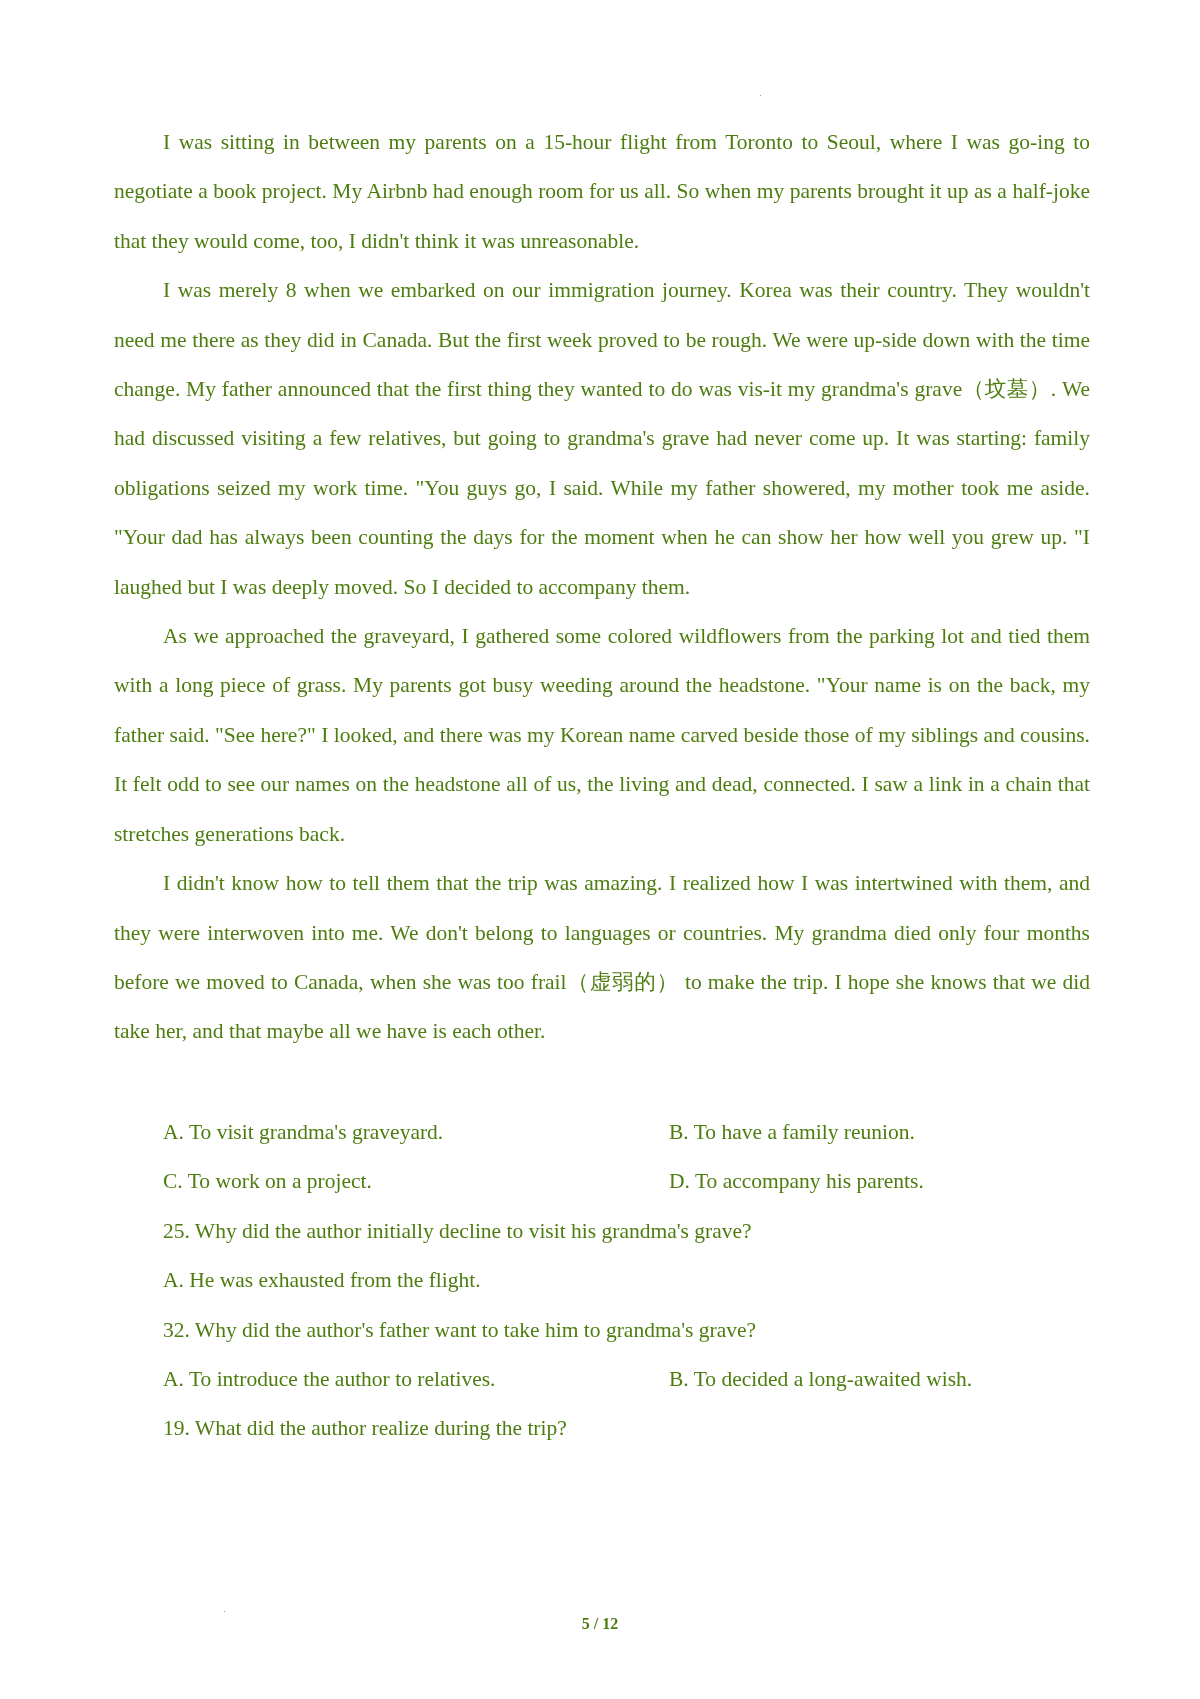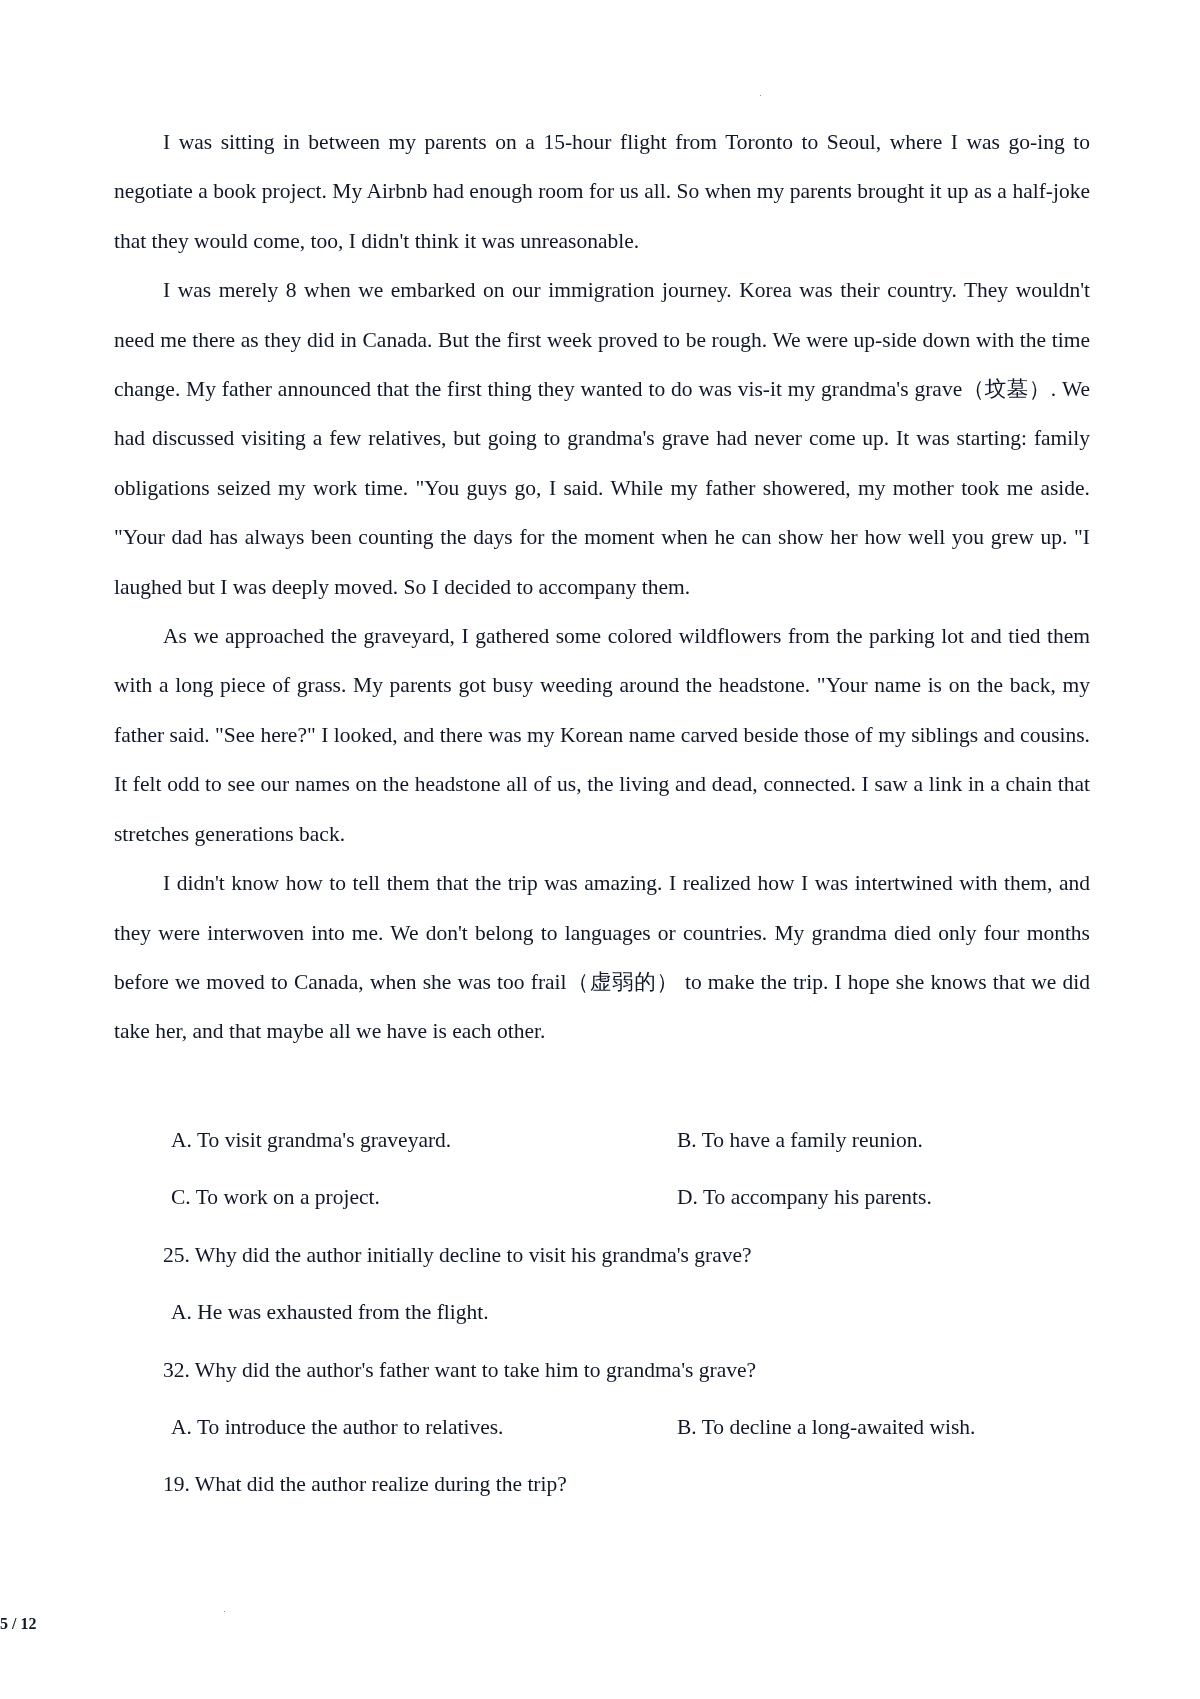--- a/index.html
+++ b/index.html
@@ -1,35 +1,35 @@
 <!DOCTYPE html>
 <html><head>
   <meta charset="utf-8">
   <style>
     html, body { margin: 0; padding: 0; background: #ffffff; }
     body { width: 1200px; height: 1699px; position: relative; overflow: hidden; }
     .page {
       position: absolute; left: 0; top: 0; width: 1048px; height: 1699px; background: #fff;
-      font-family: "Liberation Serif", "DejaVu Serif", serif; color: #0f172a;
+      font-family: "Liberation Serif", "DejaVu Serif", serif; color: #4d7c0f;
     }
     .passage {
       position: absolute; left: 114px; top: 118px; width: 976px;
       font-size: 21.5px; line-height: 49.4px; text-align: justify;
     }
     .passage p { margin: 0; text-indent: 49px; }
     .questions {
       position: absolute; left: 163px; top: 1108px; width: 927px;
       font-size: 21.5px; line-height: 49.4px;
     }
     .q-stem { margin: 0; }
-    .opt-row { display: flex; margin: 8px; }
+    .opt-row { display: flex; margin: 0; }
     .opt { display: block; }
     .opt.left { width: 506px; }
     .page-num {
-      position: absolute; left: 0; width: 1200px; top: 1615px; 
+      position: absolute; left: 0; width: 1200px; top: 1615px; text-align: center;
       font-size: 16px; font-weight: bold;
     }
     .speck { position: absolute; background: #999; width: 1px; height: 1px; }
   </style>
 </head>
 <body>
 
 <div class="page">
   <div class="speck" style="left:760px; top:95px;"></div>
   <div class="speck" style="left:224px; top:1611px;"></div>
@@ -55,21 +55,21 @@
     <div>
       <p class="q-stem">25. Why did the author initially decline to visit his grandma's grave?</p>
       <div class="opt-row">
         <span class="opt left">A. He was exhausted from the flight.</span>
       </div>
     </div>
     <div>
       <p class="q-stem">32. Why did the author's father want to take him to grandma's grave?</p>
       <div class="opt-row">
         <span class="opt left">A. To introduce the author to relatives.</span>
-        <span class="opt">B. To decline a long-awaited wish.</span>
+        <span class="opt">B. To decided a long-awaited wish.</span>
       </div>
     </div>
     <div>
       <p class="q-stem">19. What did the author realize during the trip?</p>
     </div>
   </div>
 
   <div class="page-num">5 / 12</div>
 </div>
 

